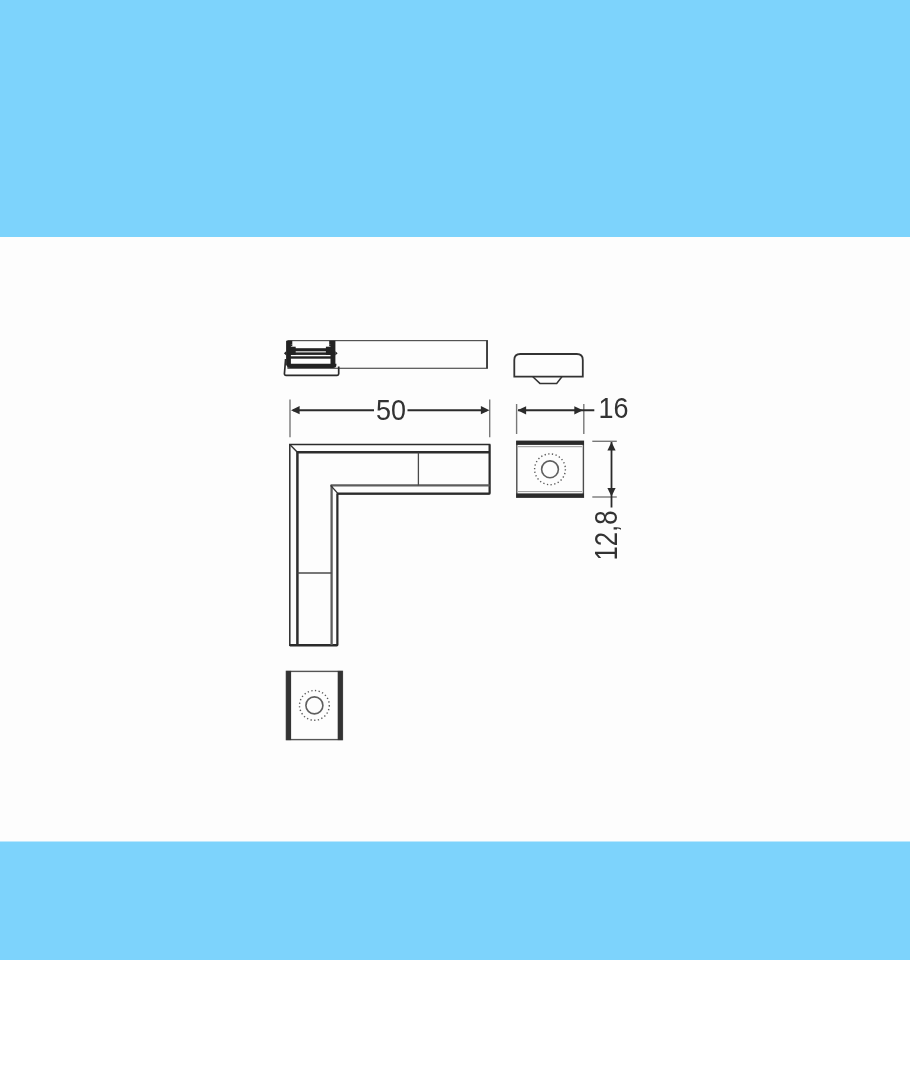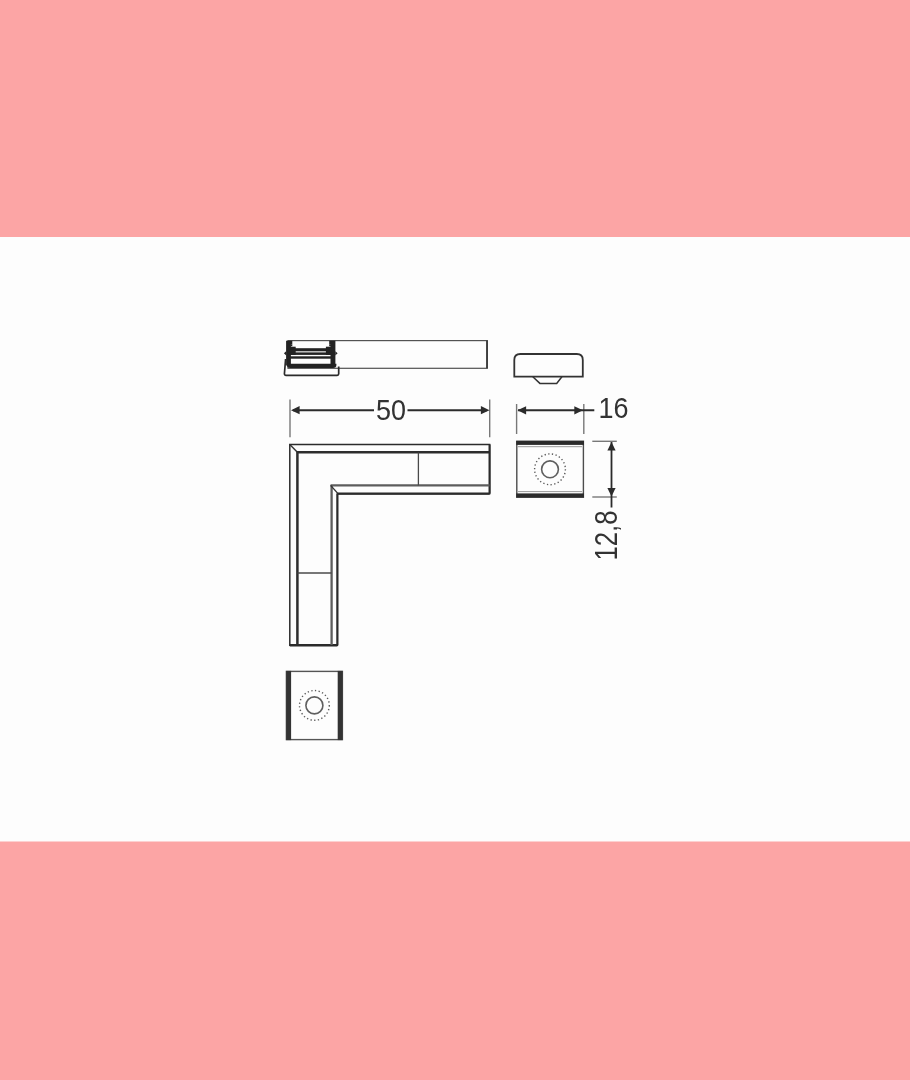--- a/index.html
+++ b/index.html
@@ -1,16 +1,16 @@
 <!DOCTYPE html>
 <html><head>
 <meta charset="utf-8">
 <style>
   html,body{margin:0;padding:0;background:#ffffff;}
-  #page{position:relative;width:910px;height:1080px;background:#fca5a5;overflow:hidden;}
+  #page{position:relative;width:910px;height:960px;background:#7dd3fc;overflow:hidden;}
   svg text{font-family:"Liberation Sans",sans-serif;fill:#323232;}
 </style>
 </head>
 <body>
 <div id="page">
 <svg width="910" height="1080" viewBox="0 0 910 1080">
   <rect x="0" y="237" width="910" height="604.5" fill="#fdfdfd"></rect>
 
   <g id="sideview">
 

